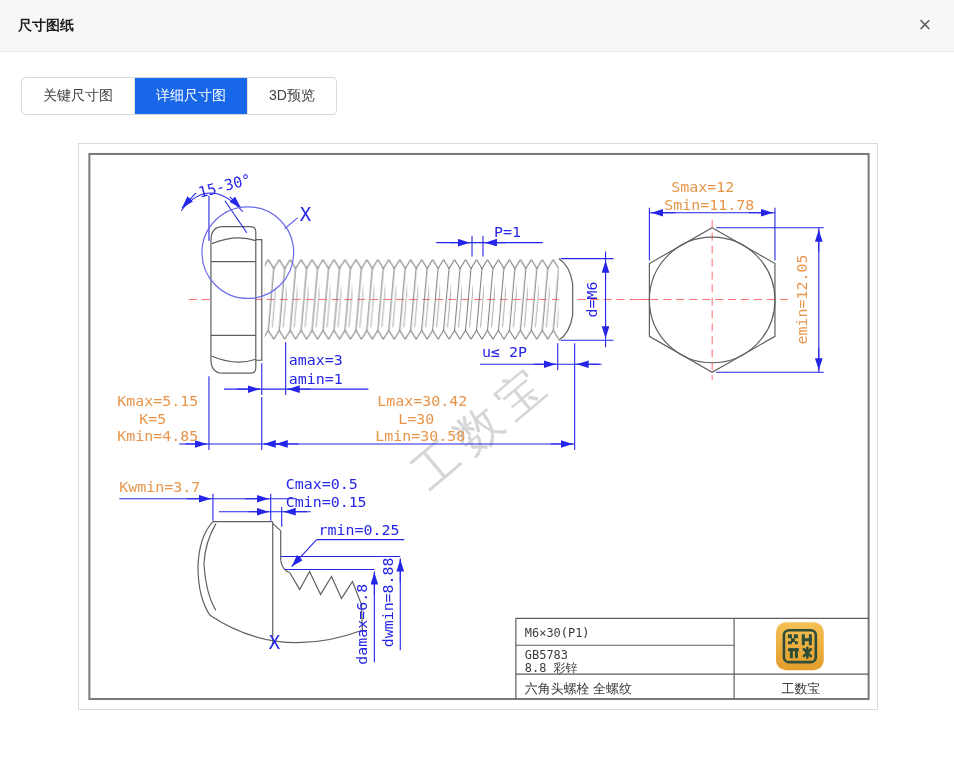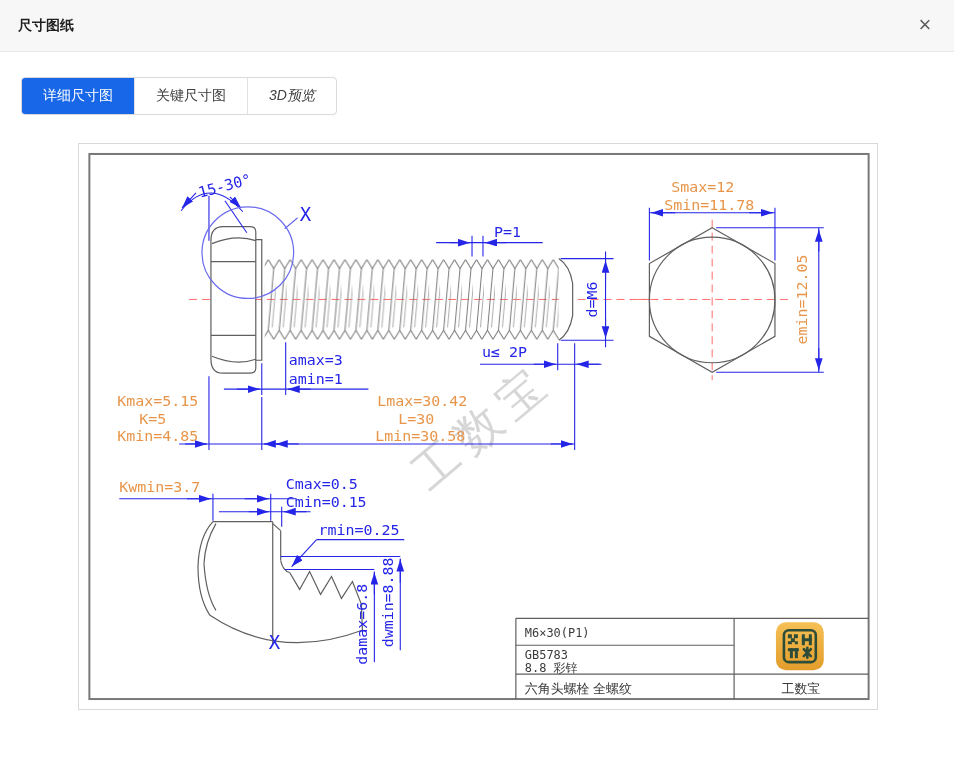--- a/index.html
+++ b/index.html
@@ -8,21 +8,21 @@
   .modal-header{position:absolute;left:0;top:0;width:100%;height:52px;background:#f7f7f8;
     border-bottom:1px solid #e9e9ec;box-sizing:border-box;display:flex;align-items:center;}
   .modal-title{font-size:14px;font-weight:bold;color:#1f1f1f;margin-left:18px;}
   .close-btn{position:absolute;right:16px;top:12px;width:26px;height:26px;display:flex;
     align-items:center;justify-content:center;font-size:22px;color:#5f5f5f;cursor:pointer;line-height:1;}
 
   .tab-group{position:absolute;left:21px;top:77px;display:flex;border:1px solid #d9d9d9;
     border-radius:4px;background:#fff;overflow:hidden;}
   .tab{height:36px;box-sizing:border-box;display:flex;align-items:center;justify-content:center;
     padding:0 21px;font-size:14px;color:#404040;cursor:pointer;border-right:1px solid #e2e2e2;white-space:nowrap;}
-  .tab:last-child{border-right:none;font-style:italic;}
+  .tab:last-child{border-right:none;}
   .tab.active{background:#1767e8;color:#fff;}
 
   .canvas-wrap{position:absolute;left:78px;top:143px;width:798px;height:565px;
     border:1px solid #d9d9d9;background:#fff;box-sizing:content-box;}
   svg{display:block;}
 
   .ln{stroke:#5f5f5f;stroke-width:1.2;fill:none;}
   .lnw{stroke:#5f5f5f;stroke-width:1.2;fill:#fff;}
   .frame{stroke:#787878;stroke-width:2;fill:none;}
   .dim{stroke:#2525e8;stroke-width:1.1;fill:none;}
@@ -38,22 +38,22 @@
 </style>
 </head>
 <body>
 
 <div class="modal-header">
   <span class="modal-title">尺寸图纸</span>
 </div>
 <div class="close-btn">×</div>
 
 <div class="tab-group">
+  <div class="tab">关键尺寸图</div>
   <div class="tab active">详细尺寸图</div>
-  <div class="tab">关键尺寸图</div>
   <div class="tab">3D预览</div>
 </div>
 
 <div class="canvas-wrap">
 <svg width="798" height="565" viewBox="0 0 800 567">
   <defs>
     <marker id="ab" markerWidth="12" markerHeight="8" refX="11" refY="3.5" orient="auto">
       <path d="M0,0 L11,3.5 L0,7 Z" fill="#2525e8"></path>
     </marker>
     <pattern id="thr" x="186" y="115" width="11" height="82" patternUnits="userSpaceOnUse">

